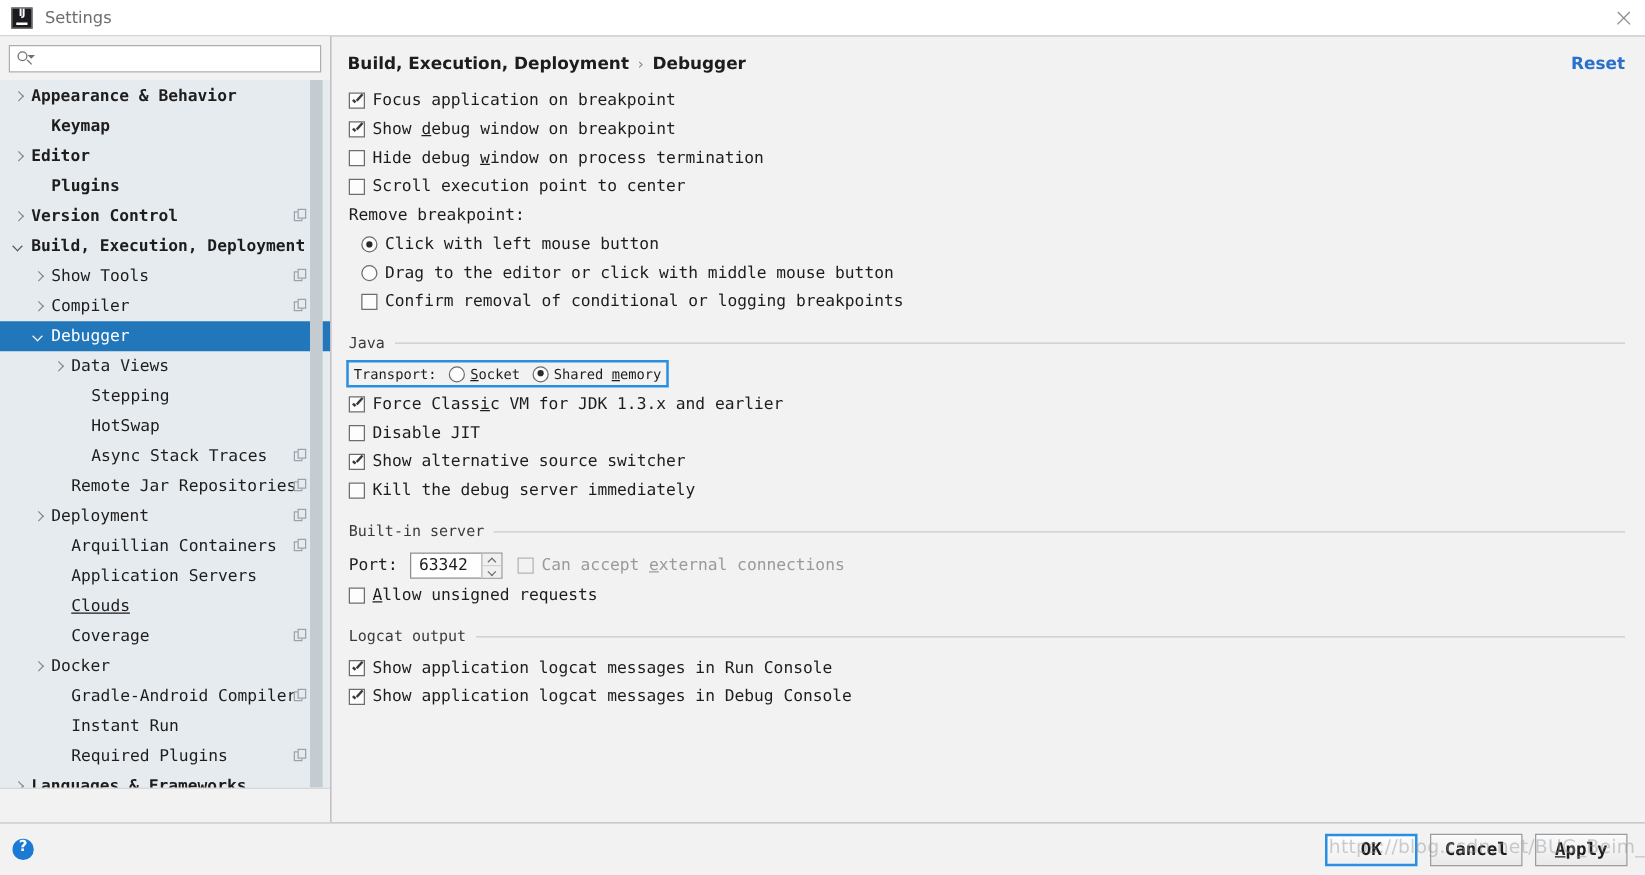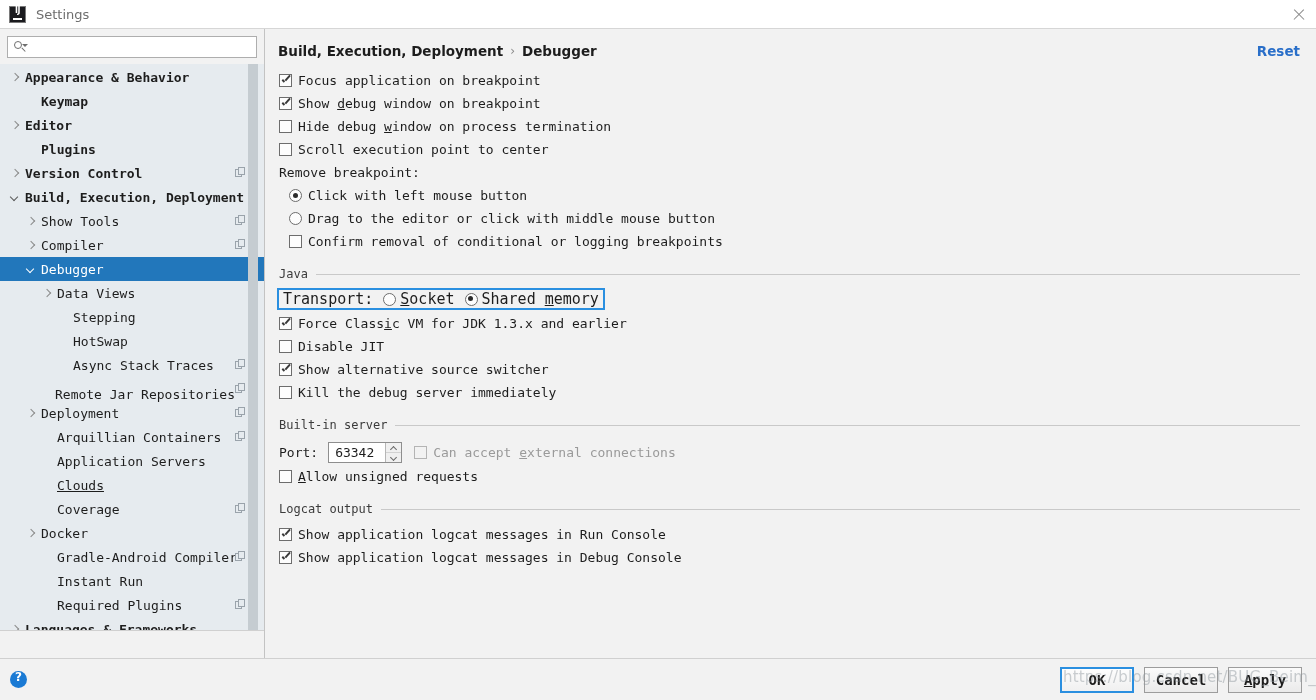--- a/index.html
+++ b/index.html
@@ -306,21 +306,21 @@
   
   .transport-row {
     display: inline-flex; align-items: center;
     border: 2px solid #2a8fe0;
     background: #f2f2f2;
     height: 22px;
     padding: 0 4px 0 4px;
     margin-left: 2px;
     margin-bottom: 2px;
   }
-  .transport-row .opt-label { font-size: 15px; }
+  .transport-row .opt-label { font-size: 11px; }
   .transport-row .rdo { margin-left: 10px; margin-right: 4px; }
 
   
   .port-row { display: flex; align-items: center; height: 26px; padding-left: 4px; margin-top: 2px; }
   .spinner {
     display: inline-flex;
     height: 21px;
     border: 1px solid #8e8e8e;
     background: #ffffff;
     margin: 0 12px 0 10px;
@@ -491,21 +491,21 @@
               <span class="lbl">HotSwap</span>
             </div>
             <div class="trow" style="padding-left: 58px;">
               <span class="arrow"></span>
               <span class="lbl">Async Stack Traces</span>
               <span class="copy-ico">
                 <span class="b1"></span>
                 <span class="b2"></span>
               </span>
             </div>
-            <div class="trow" style="padding-left: 42px; flex-direction: column;">
+            <div class="trow" style="padding-left: 42px;">
               <span class="arrow"></span>
               <span class="lbl">Remote Jar Repositories</span>
               <span class="copy-ico">
                 <span class="b1"></span>
                 <span class="b2"></span>
               </span>
             </div>
             <div class="trow" style="padding-left: 26px;">
               <span class="arrow right"></span>
               <span class="lbl">Deployment</span>

